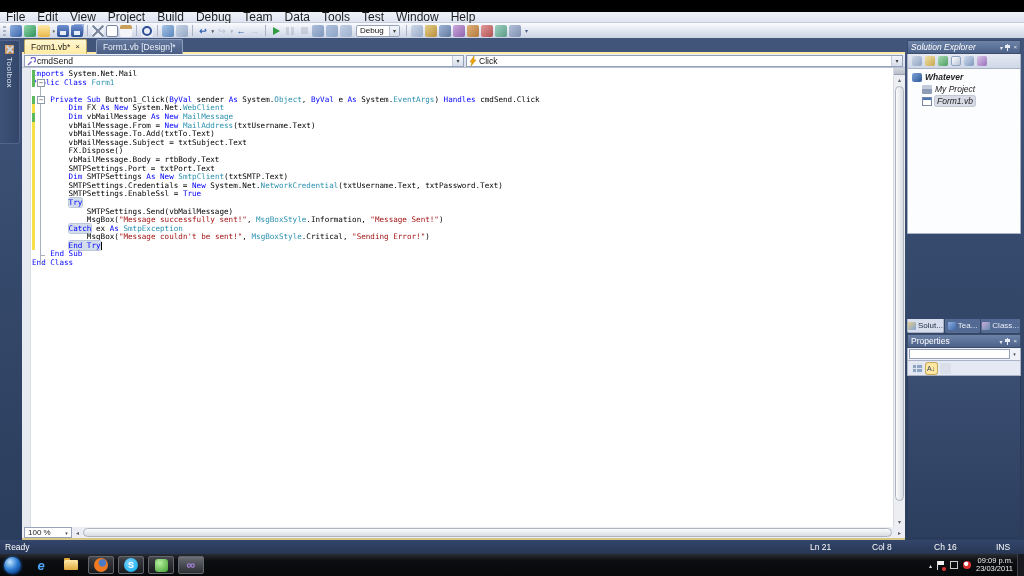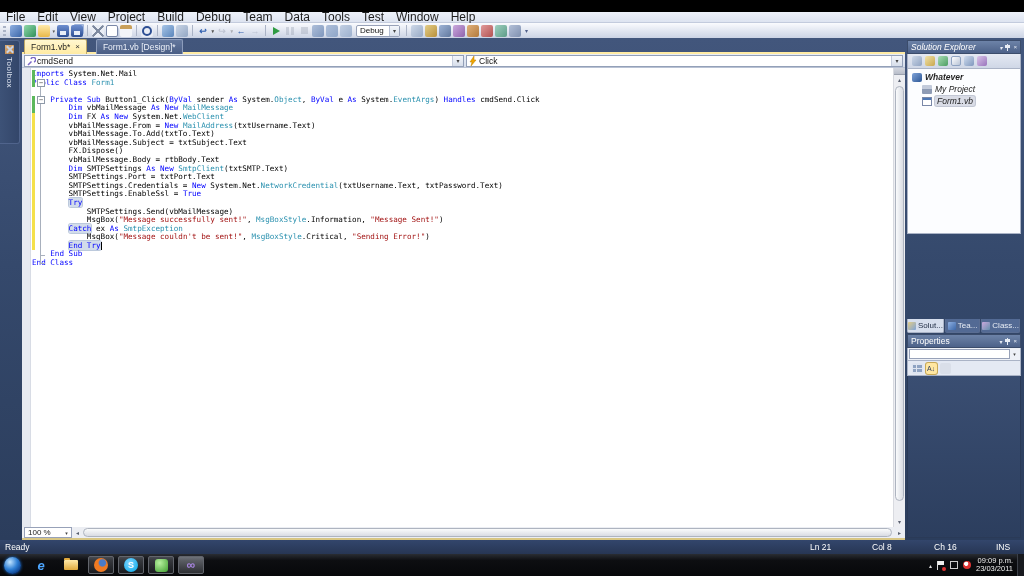--- a/index.html
+++ b/index.html
@@ -344,29 +344,29 @@
         </span>
       </div>
 
       <div class="editor" data-name="code-editor">
         <div class="indicator-margin" data-name="breakpoint-margin"></div>
         <div id="code-lines" data-name="code-text">
             <div class="cl" data-name="code-line"><span class="bar g" data-name="change-tracking-bar"></span><span class="k">Imports</span><span> System.Net.Mail</span></div>
             <div class="cl" data-name="code-line"><span class="bar g" data-name="change-tracking-bar"></span><span class="fold-box" data-name="collapse-region-icon">−</span><span class="k">Public Class</span><span> </span><span class="t">Form1</span></div>
             <div class="cl" data-name="code-line"><span class="fold-v" data-name="fold-guide-line"></span></div>
             <div class="cl" data-name="code-line"><span class="bar g" data-name="change-tracking-bar"></span><span class="fold-box" data-name="collapse-region-icon">−</span><span>    </span><span class="k">Private</span><span> </span><span class="k">Sub</span><span> Button1_Click(</span><span class="k">ByVal</span><span> sender </span><span class="k">As</span><span> System.</span><span class="t">Object</span><span>, </span><span class="k">ByVal</span><span> e </span><span class="k">As</span><span> System.</span><span class="t">EventArgs</span><span>) </span><span class="k">Handles</span><span> cmdSend.Click</span></div>
+            <div class="cl" data-name="code-line"><span class="bar y" data-name="change-tracking-bar"></span><span class="fold-v" data-name="fold-guide-line"></span><span>        </span><span class="k">Dim</span><span> FX </span><span class="k">As</span><span> </span><span class="k">New</span><span> System.Net.</span><span class="t">WebClient</span></div>
             <div class="cl" data-name="code-line"><span class="bar g" data-name="change-tracking-bar"></span><span class="fold-v" data-name="fold-guide-line"></span><span>        </span><span class="k">Dim</span><span> vbMailMessage </span><span class="k">As</span><span> </span><span class="k">New</span><span> </span><span class="t">MailMessage</span></div>
-            <div class="cl" data-name="code-line"><span class="bar y" data-name="change-tracking-bar"></span><span class="fold-v" data-name="fold-guide-line"></span><span>        </span><span class="k">Dim</span><span> FX </span><span class="k">As</span><span> </span><span class="k">New</span><span> System.Net.</span><span class="t">WebClient</span></div>
             <div class="cl" data-name="code-line"><span class="bar y" data-name="change-tracking-bar"></span><span class="fold-v" data-name="fold-guide-line"></span><span>        vbMailMessage.From = </span><span class="k">New</span><span> </span><span class="t">MailAddress</span><span>(txtUsername.Text)</span></div>
             <div class="cl" data-name="code-line"><span class="bar y" data-name="change-tracking-bar"></span><span class="fold-v" data-name="fold-guide-line"></span><span>        vbMailMessage.To.Add(txtTo.Text)</span></div>
             <div class="cl" data-name="code-line"><span class="bar y" data-name="change-tracking-bar"></span><span class="fold-v" data-name="fold-guide-line"></span><span>        vbMailMessage.Subject = txtSubject.Text</span></div>
             <div class="cl" data-name="code-line"><span class="bar y" data-name="change-tracking-bar"></span><span class="fold-v" data-name="fold-guide-line"></span><span>        FX.Dispose()</span></div>
             <div class="cl" data-name="code-line"><span class="bar y" data-name="change-tracking-bar"></span><span class="fold-v" data-name="fold-guide-line"></span><span>        vbMailMessage.Body = rtbBody.Text</span></div>
+            <div class="cl" data-name="code-line"><span class="bar y" data-name="change-tracking-bar"></span><span class="fold-v" data-name="fold-guide-line"></span><span>        SMTPSettings.Port = txtPort.Text</span></div>
             <div class="cl" data-name="code-line"><span class="bar y" data-name="change-tracking-bar"></span><span class="fold-v" data-name="fold-guide-line"></span><span>        </span><span class="k">Dim</span><span> SMTPSettings </span><span class="k">As</span><span> </span><span class="k">New</span><span> </span><span class="t">SmtpClient</span><span>(txtSMTP.Text)</span></div>
-            <div class="cl" data-name="code-line"><span class="bar y" data-name="change-tracking-bar"></span><span class="fold-v" data-name="fold-guide-line"></span><span>        SMTPSettings.Port = txtPort.Text</span></div>
             <div class="cl" data-name="code-line"><span class="bar y" data-name="change-tracking-bar"></span><span class="fold-v" data-name="fold-guide-line"></span><span>        SMTPSettings.Credentials = </span><span class="k">New</span><span> System.Net.</span><span class="t">NetworkCredential</span><span>(txtUsername.Text, txtPassword.Text)</span></div>
             <div class="cl" data-name="code-line"><span class="bar y" data-name="change-tracking-bar"></span><span class="fold-v" data-name="fold-guide-line"></span><span>        SMTPSettings.EnableSsl = </span><span class="k">True</span></div>
             <div class="cl" data-name="code-line"><span class="bar y" data-name="change-tracking-bar"></span><span class="fold-v" data-name="fold-guide-line"></span><span>        </span><span class="hl">Try</span></div>
             <div class="cl" data-name="code-line"><span class="bar y" data-name="change-tracking-bar"></span><span class="fold-v" data-name="fold-guide-line"></span><span>            SMTPSettings.Send(vbMailMessage)</span></div>
             <div class="cl" data-name="code-line"><span class="bar y" data-name="change-tracking-bar"></span><span class="fold-v" data-name="fold-guide-line"></span><span>            MsgBox(</span><span class="s">"Message successfully sent!"</span><span>, </span><span class="t">MsgBoxStyle</span><span>.Information, </span><span class="s">"Message Sent!"</span><span>)</span></div>
             <div class="cl" data-name="code-line"><span class="bar y" data-name="change-tracking-bar"></span><span class="fold-v" data-name="fold-guide-line"></span><span>        </span><span class="hl">Catch</span><span> ex </span><span class="k">As</span><span> </span><span class="t">SmtpException</span></div>
             <div class="cl" data-name="code-line"><span class="bar y" data-name="change-tracking-bar"></span><span class="fold-v" data-name="fold-guide-line"></span><span>            MsgBox(</span><span class="s">"Message couldn't be sent!"</span><span>, </span><span class="t">MsgBoxStyle</span><span>.Critical, </span><span class="s">"Sending Error!"</span><span>)</span></div>
             <div class="cl" data-name="code-line"><span class="bar y" data-name="change-tracking-bar"></span><span class="fold-v" data-name="fold-guide-line"></span><span>        </span><span class="hl">End Try</span><span class="caret" data-name="text-caret"></span></div>
             <div class="cl" data-name="code-line"><span class="fold-v" data-name="fold-guide-line"></span><span class="fold-t" data-name="fold-guide-end"></span><span>    </span><span class="k">End Sub</span></div>
             <div class="cl" data-name="code-line"><span class="fold-v half" data-name="fold-guide-line"></span><span class="fold-t" data-name="fold-guide-end"></span><span class="k">End Class</span></div>

